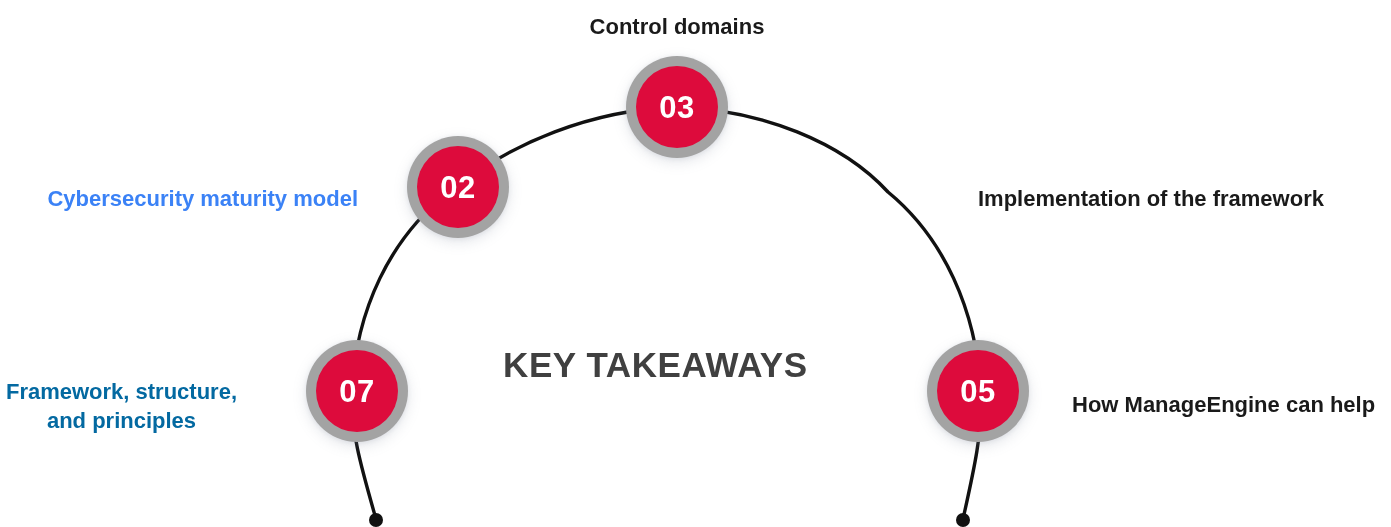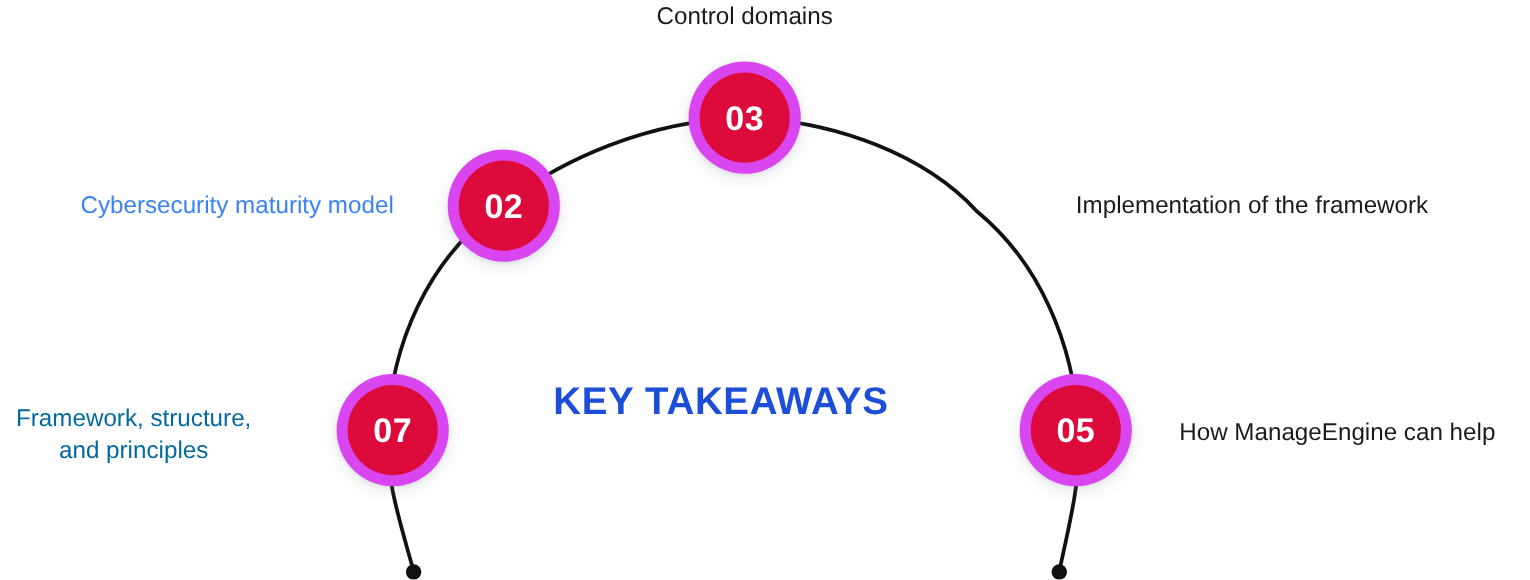--- a/index.html
+++ b/index.html
@@ -24,21 +24,21 @@
     top: 0;
     width: 1391px;
     height: 527px;
     pointer-events: none;
   }
   .node {
     position: absolute;
     width: 102px;
     height: 102px;
     border-radius: 50%;
-    background: #d946ef;
+    background: #a3a3a3;
     box-shadow: 0 4px 14px rgba(120, 130, 150, 0.20),
                 0 1px 4px rgba(120, 130, 150, 0.14);
     display: flex;
     align-items: center;
     justify-content: center;
     z-index: 3;
   }
   .node .disc {
     width: 82px;
     height: 82px;
@@ -55,24 +55,25 @@
     font-weight: 700;
     letter-spacing: 0.4px;
     line-height: 1;
     user-select: none;
   }
   .label {
     position: absolute;
     color: #1a1a1a;
     font-family: "Liberation Sans", sans-serif;
     font-size: 22px;
-    font-weight: 400;
+    font-weight: 700;
     line-height: 1.32;
     white-space: pre-line;
     z-index: 4;
+    margin-top: 12px;
   }
   .label.lbl-center { text-align: center; }
   .label.lbl-left   { text-align: right; }
   .label.lbl-right  { text-align: left; }
 
   #center-title {
     position: absolute;
     color: #111111;
     font-family: "Liberation Sans", sans-serif;
     font-size: 35px;
@@ -126,15 +127,15 @@
 
   <div class="label lbl-right" id="label-3" style="color: rgb(26, 26, 26); left: 978px; top: 172px; width: 400px;">Implementation of the framework</div>
 
   <div class="node" id="node-4" style="left: 927px; top: 340px; justify-content: center;">
     <div class="disc" style="background: rgb(221, 11, 60);">
       <span class="num">05</span>
     </div>
   </div>
   <div class="label lbl-right" id="label-4" style="color: rgb(26, 26, 26); left: 1072px; top: 378px; width: 330px;">How ManageEngine can help</div>
 
-  <div id="center-title" style="color: #1d4ed8; left: 503px; top: 345px;">KEY TAKEAWAYS</div>
+  <div id="center-title" style="color: #404040; left: 503px; top: 345px;">KEY TAKEAWAYS</div>
 
 </div>
 
 </body></html>

